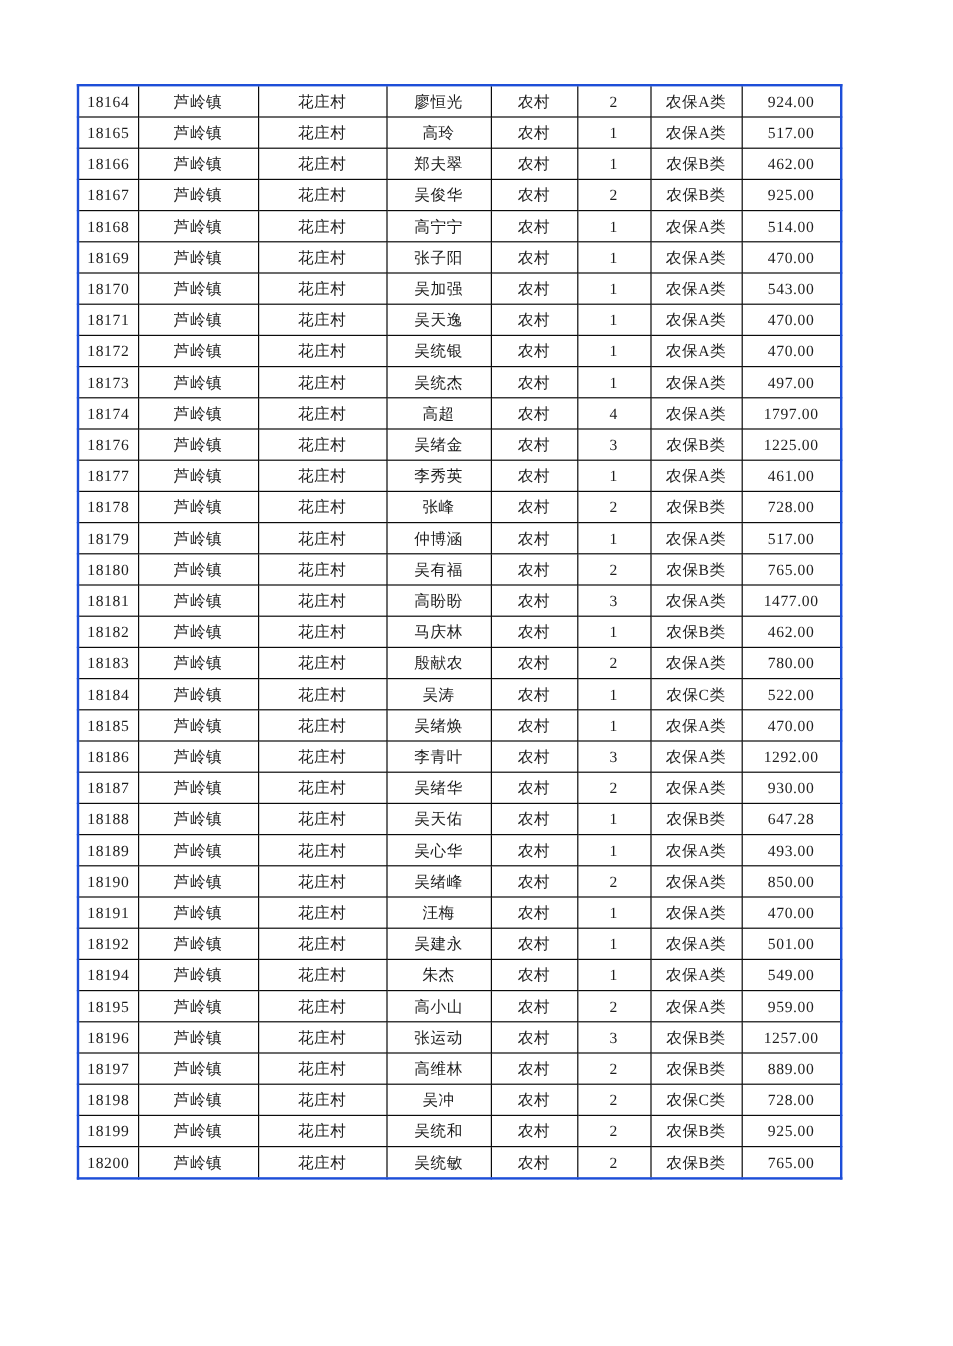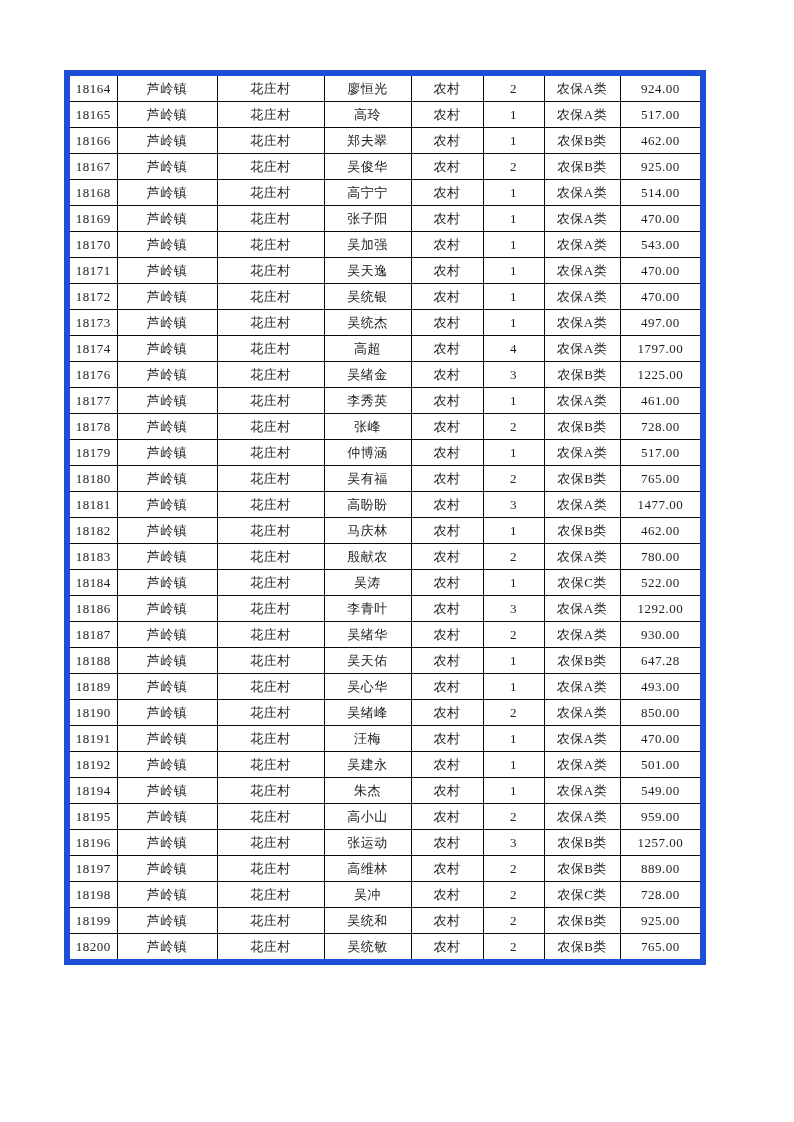--- a/index.html
+++ b/index.html
@@ -19,21 +19,21 @@
     width: 794px;
     height: 1122px;
     background: #ffffff;
   }
   table.data-table {
     position: absolute;
     left: 64px;
     top: 70px;
     border-collapse: collapse;
     table-layout: fixed;
-    border: 6px solid #1d4ed8;
+    border: 2px solid #1d4ed8;
   }
   table.data-table td {
     border: 1.2px solid #0a0a0a;
     height: 25px;
     text-align: center;
     vertical-align: middle;
     font-size: 13px;
     color: #1c1c1c;
     padding: 0 2px;
     white-space: nowrap;
@@ -259,20 +259,30 @@
           <td>18184</td>
           <td>芦岭镇</td>
           <td>花庄村</td>
           <td>吴涛</td>
           <td>农村</td>
           <td>1</td>
           <td>农保C类</td>
           <td>522.00</td>
         </tr>
         <tr>
+          <td>18185</td>
+          <td>芦岭镇</td>
+          <td>花庄村</td>
+          <td>吴绪焕</td>
+          <td>农村</td>
+          <td>1</td>
+          <td>农保A类</td>
+          <td>470.00</td>
+        </tr>
+        <tr>
           <td>18186</td>
           <td>芦岭镇</td>
           <td>花庄村</td>
           <td>李青叶</td>
           <td>农村</td>
           <td>3</td>
           <td>农保A类</td>
           <td>1292.00</td>
         </tr>
         <tr>

